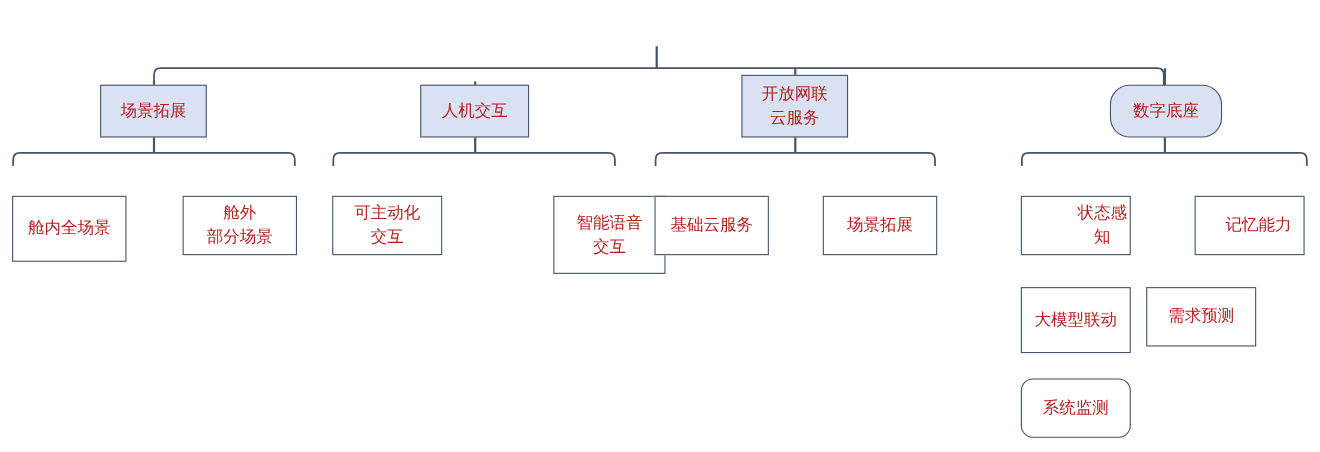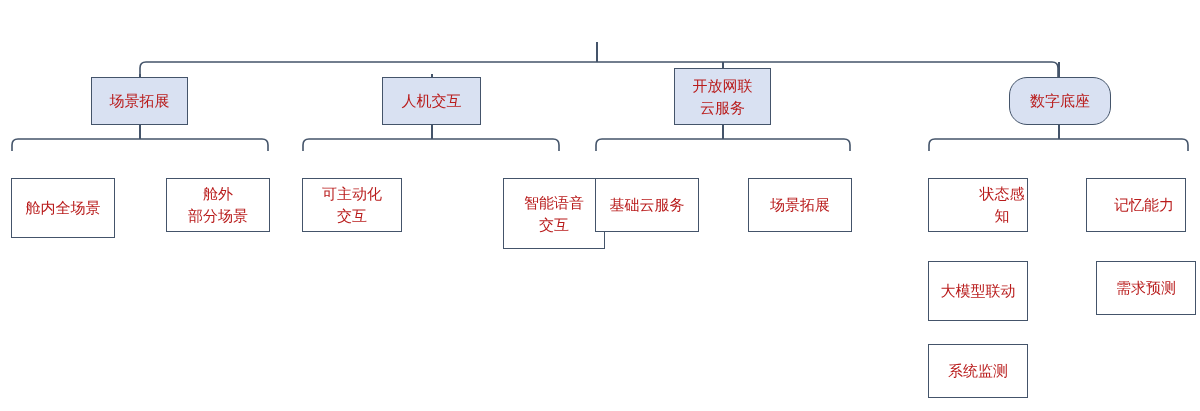--- a/index.html
+++ b/index.html
@@ -145,20 +145,20 @@
 
   <div class="node" style="left:928px;top:178px;width:100px;height:54px;padding-left:48px;">
     <span class="lbl">状态感知</span>
   </div>
   <div class="node" style="left:1086px;top:178px;width:100px;height:54px;padding-left:16px;">
     <span class="lbl">记忆能力</span>
   </div>
   <div class="node" style="left:928px;top:261px;width:100px;height:60px;">
     <span class="lbl">大模型联动</span>
   </div>
-  <div class="node" style="left:1096px;top:261px;width:100px;height:54px;">
+  <div class="node" style="left:1042px;top:261px;width:100px;height:54px;">
     <span class="lbl">需求预测</span>
   </div>
-  <div class="node" style="left:928px;top:344px;width:100px;height:54px;">
+  <div class="node" style="left:928px;top:344px;width:100px;height:54px;border-radius:11px;">
     <span class="lbl">系统监测</span>
   </div>
 
 </div>
 
 </body></html>

